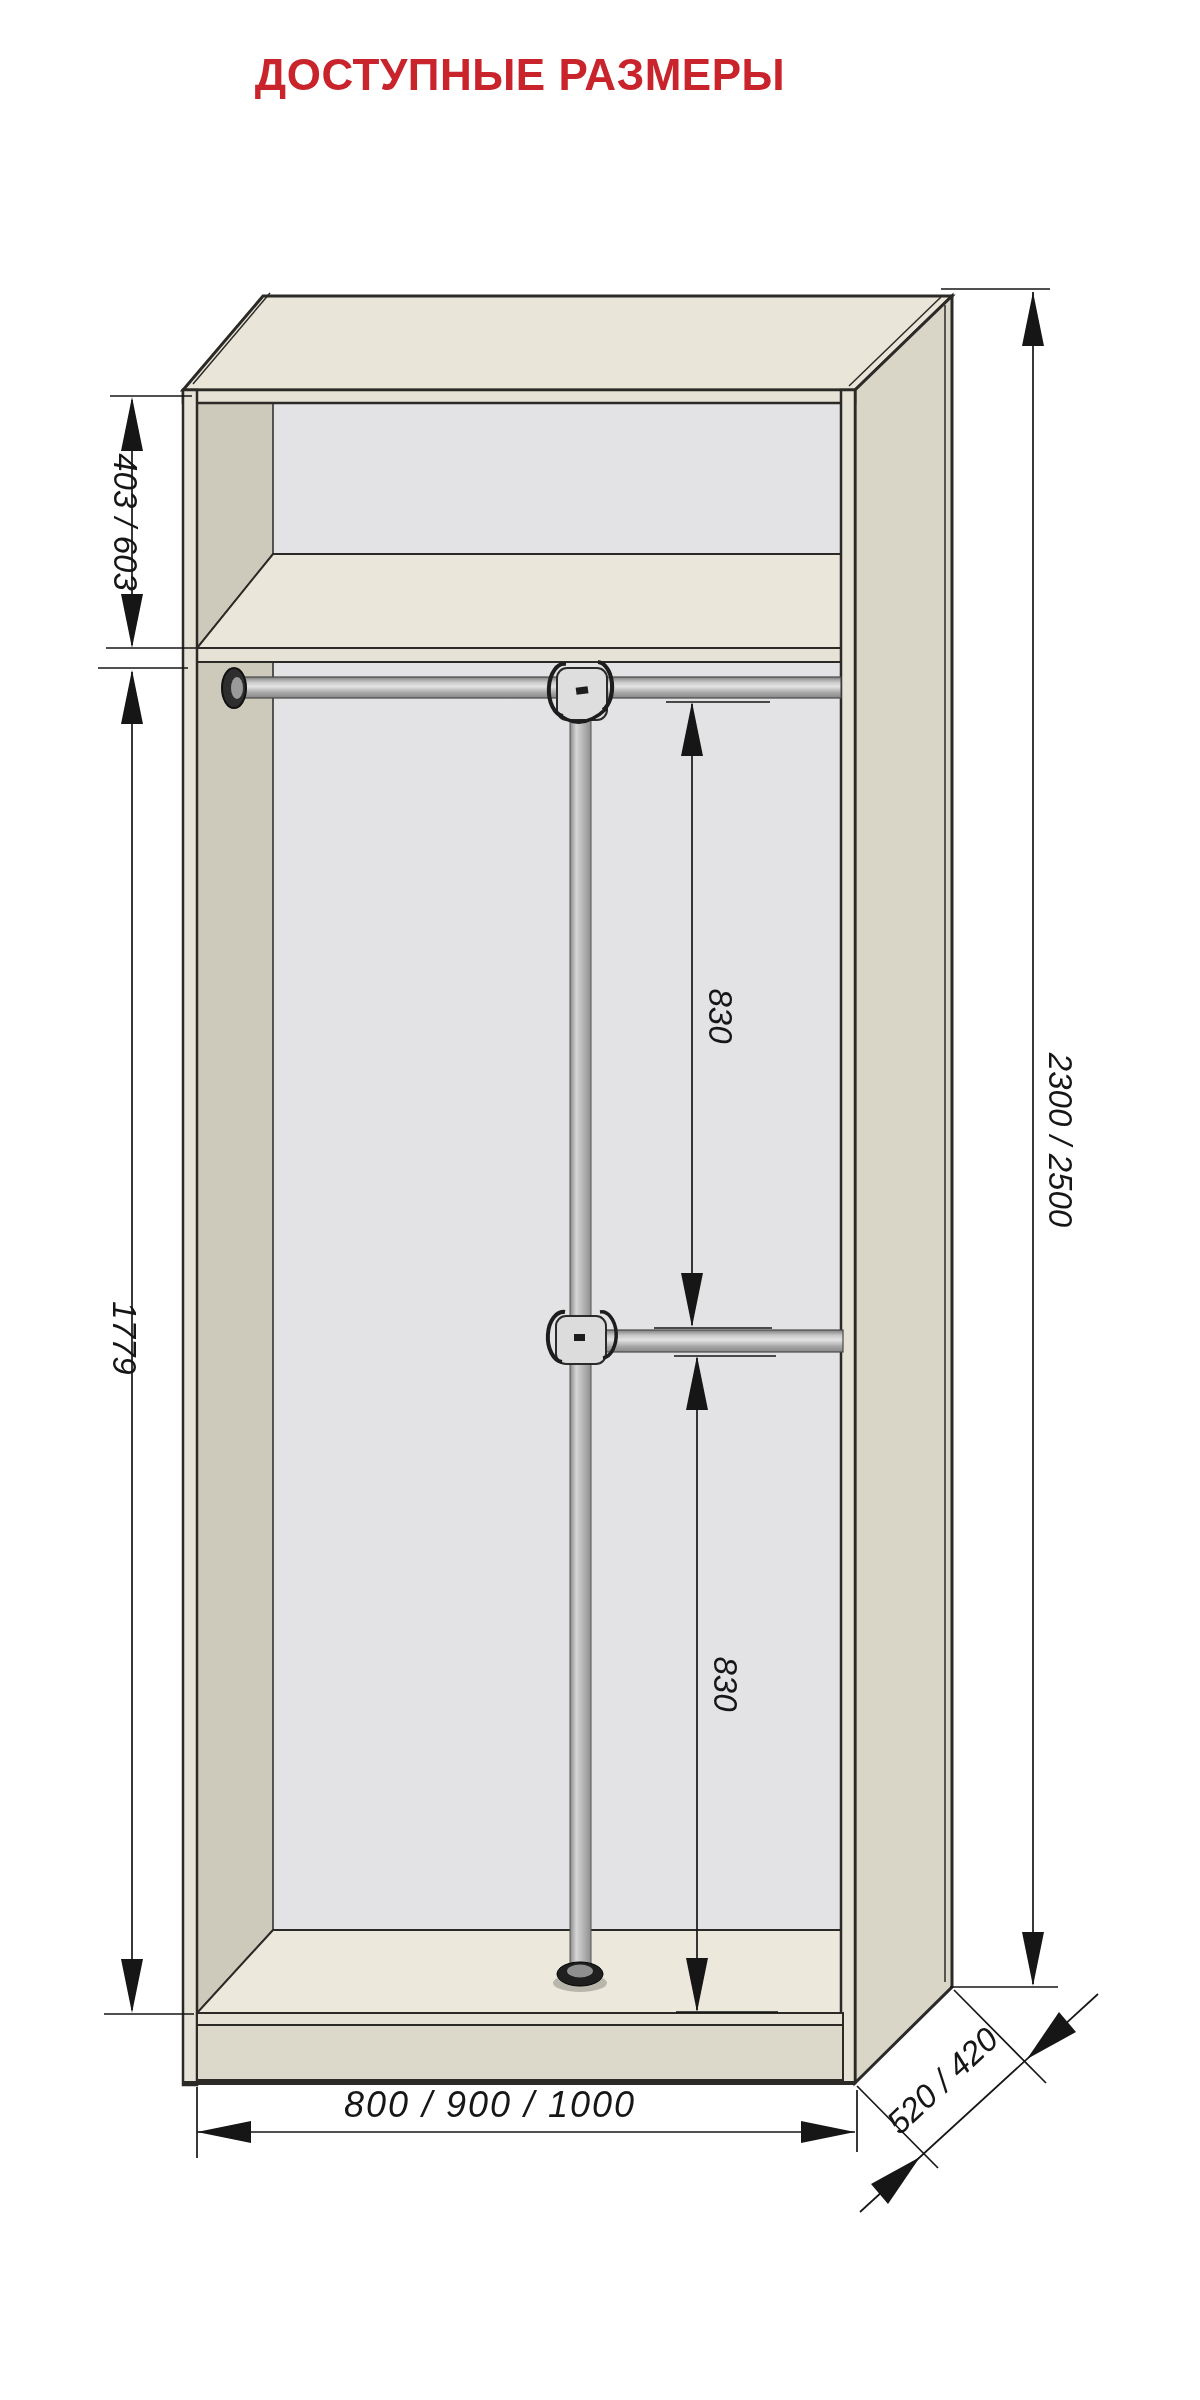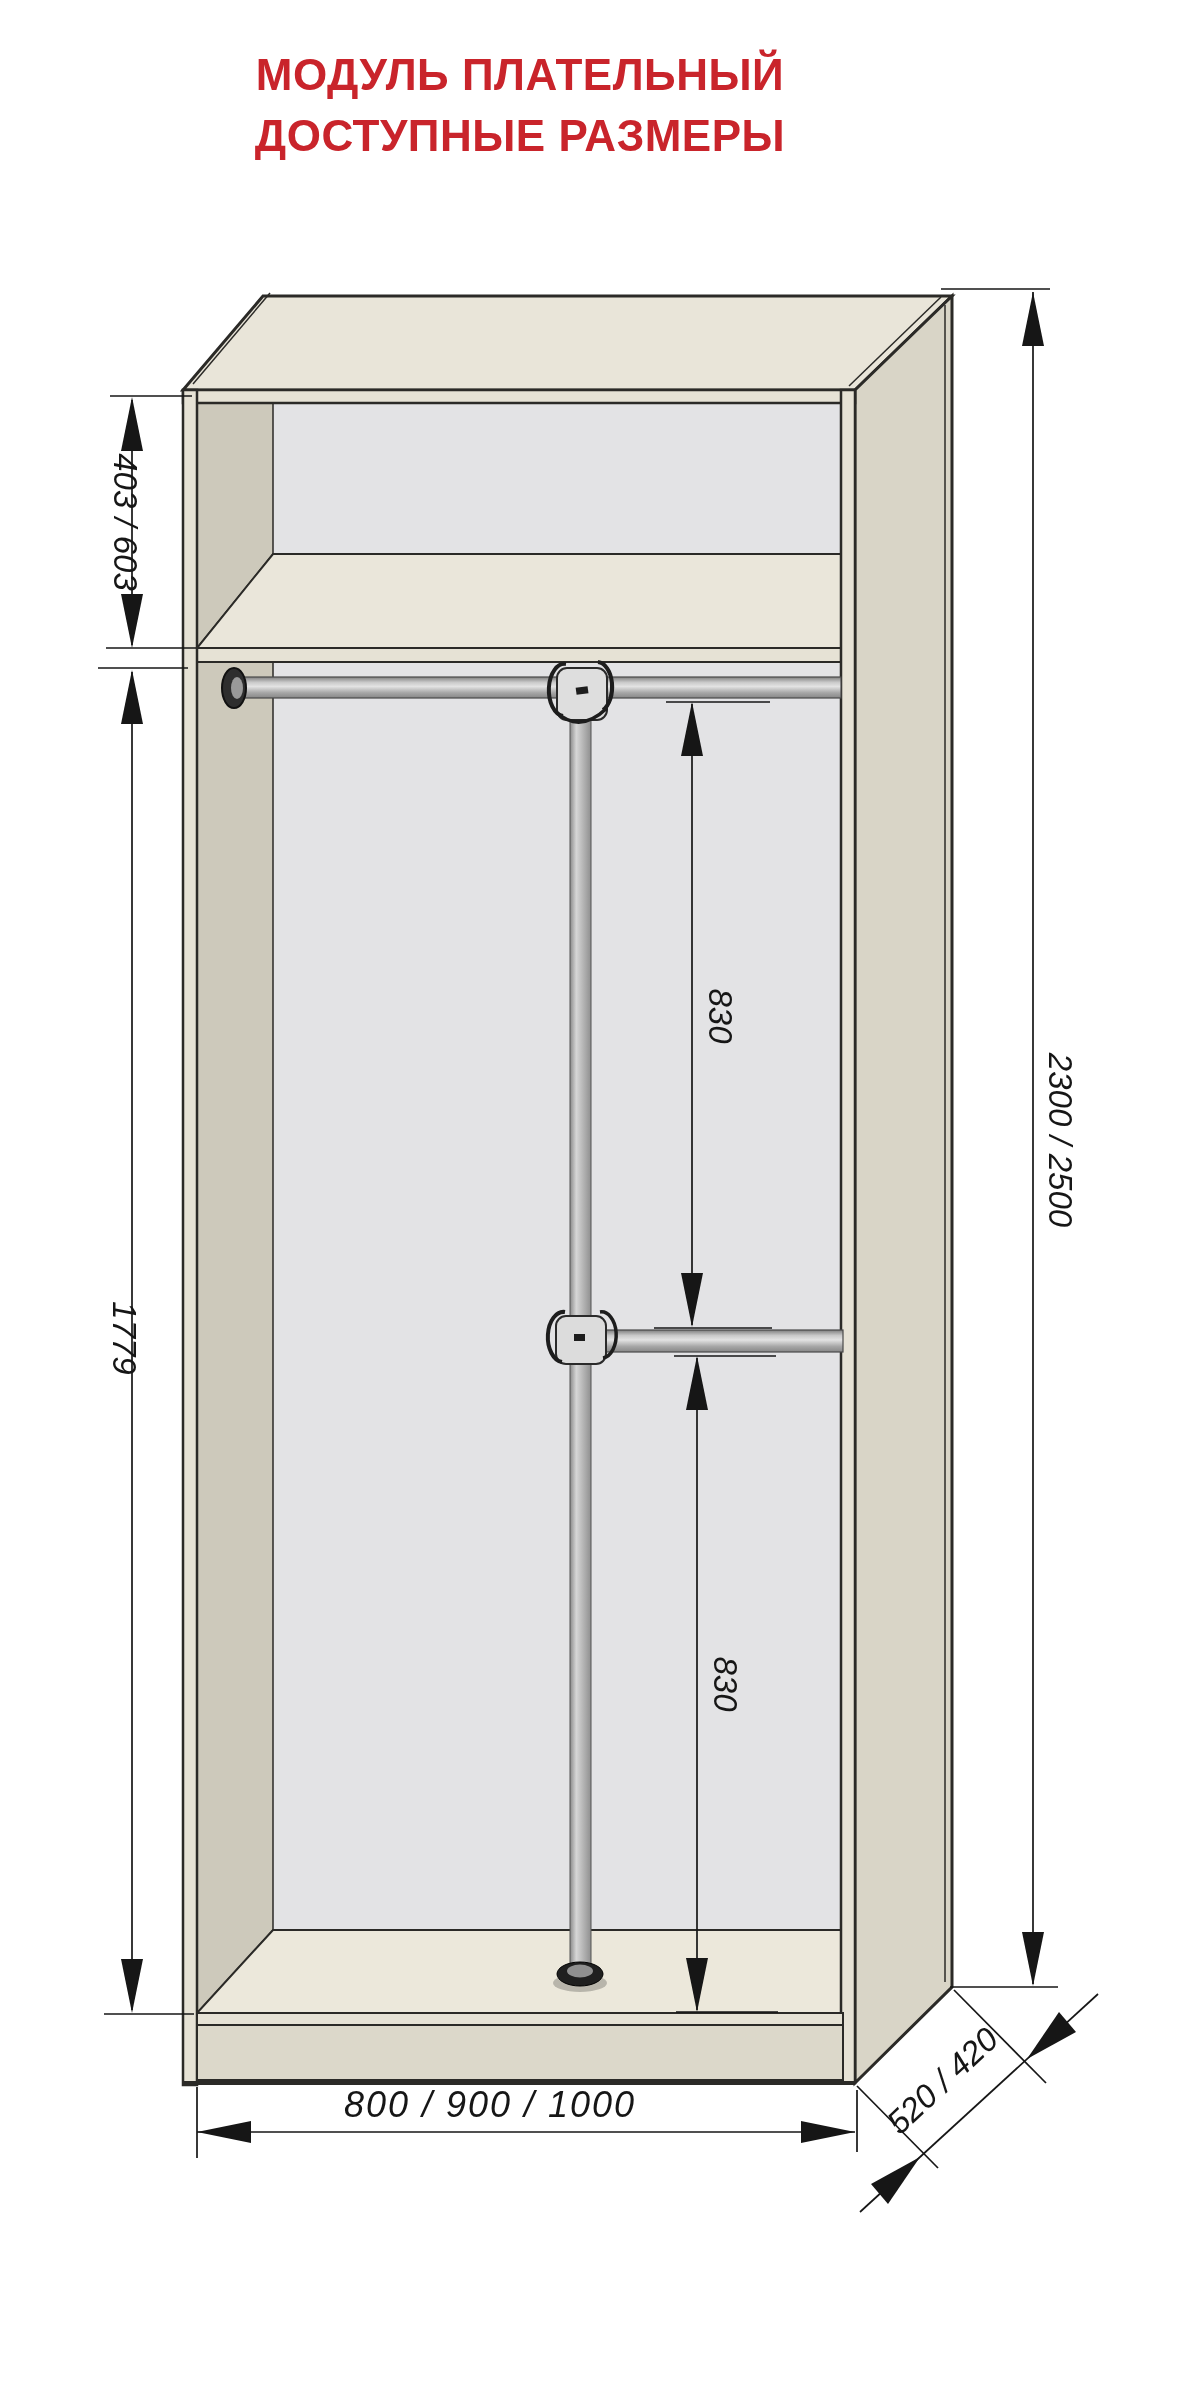--- a/index.html
+++ b/index.html
@@ -21,21 +21,20 @@
   }
   .dimtext-wide{
     font-family:"Liberation Sans", sans-serif;
     font-style:italic;font-size:36px;fill:#161616;letter-spacing:2px;
   }
 </style>
 </head>
 <body>
 
 <div class="title">
-  <div>МОДУЛЬ ПЛАТЕЛЬНЫЙ</div>
   <div>ДОСТУПНЫЕ РАЗМЕРЫ</div>
 </div>
 
 <svg width="1200" height="2400" viewBox="0 0 1200 2400">
   <defs>
     <linearGradient id="rodGradV" x1="0" y1="0" x2="0" y2="1">
       <stop offset="0" stop-color="#7e7e7e"></stop>
       <stop offset="0.25" stop-color="#c9c9c9"></stop>
       <stop offset="0.45" stop-color="#e3e3e3"></stop>
       <stop offset="0.75" stop-color="#a6a6a6"></stop>

